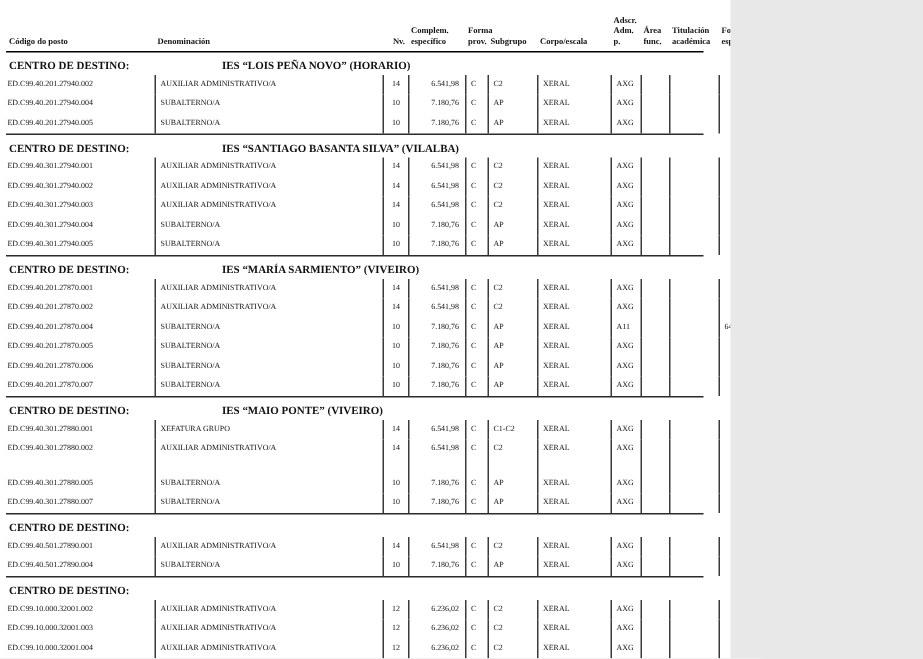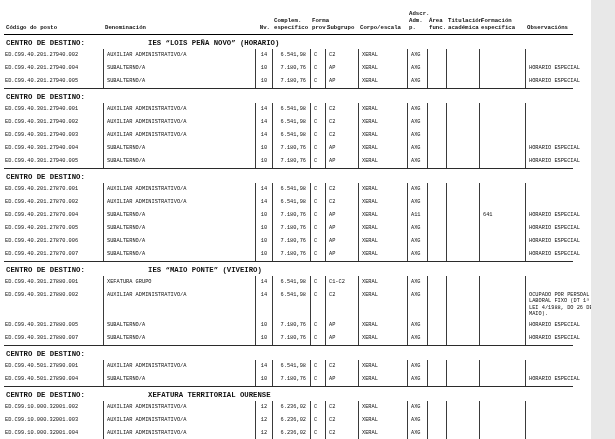--- a/index.html
+++ b/index.html
@@ -1,18 +1,18 @@
 <!DOCTYPE html>
 <html><head>
 <meta charset="utf-8">
 <style>
   html,body{margin:0;padding:0;background:#e8e8e8;}
   .page{
-    width:591px;height:439px;background:#ffffff;overflow:hidden;
-    font-family:Liberation Mono, monospace;color:#111;
+    width:487px;height:439px;background:#ffffff;overflow:hidden;
+    font-family:Liberation Serif, serif;color:#111;
     box-sizing:border-box;padding:11px 18px 0 4px;
   }
   .grid{
     display:grid;
     grid-template-columns:99px 152px 17px 38px 15px 33px 49px 20px 19px 33px 46px 83px;
   }
   
   .hdr{
     align-items:end;
     font-weight:bold;font-size:5.7px;line-height:1.2;
@@ -135,20 +135,21 @@
             <div class="cell c8"></div>
             <div class="cell c9"></div>
             <div class="cell c10"></div>
             <div class="cell c11">HORARIO ESPECIAL</div>
           </div>
         </div>
       </div>
       <div class="section">
         <div class="sec-head">
           <span class="lbl">CENTRO DE DESTINO:</span>
+          <span class="ttl">IES “SANTIAGO BASANTA SILVA” (VILALBA)</span>
         </div>
         <div class="rows">
           <div class="grid row">
             <div class="cell c0">ED.C99.40.301.27940.001</div>
             <div class="cell c1">AUXILIAR ADMINISTRATIVO/A</div>
             <div class="cell c2">14</div>
             <div class="cell c3">6.541,98</div>
             <div class="cell c4">C</div>
             <div class="cell c5">C2</div>
             <div class="cell c6">XERAL</div>
@@ -212,20 +213,21 @@
             <div class="cell c8"></div>
             <div class="cell c9"></div>
             <div class="cell c10"></div>
             <div class="cell c11">HORARIO ESPECIAL</div>
           </div>
         </div>
       </div>
       <div class="section">
         <div class="sec-head">
           <span class="lbl">CENTRO DE DESTINO:</span>
+          <span class="ttl">IES “MARÍA SARMIENTO” (VIVEIRO)</span>
         </div>
         <div class="rows">
           <div class="grid row">
             <div class="cell c0">ED.C99.40.201.27870.001</div>
             <div class="cell c1">AUXILIAR ADMINISTRATIVO/A</div>
             <div class="cell c2">14</div>
             <div class="cell c3">6.541,98</div>
             <div class="cell c4">C</div>
             <div class="cell c5">C2</div>
             <div class="cell c6">XERAL</div>
@@ -402,21 +404,20 @@
             <div class="cell c8"></div>
             <div class="cell c9"></div>
             <div class="cell c10"></div>
             <div class="cell c11">HORARIO ESPECIAL</div>
           </div>
         </div>
       </div>
       <div class="section">
         <div class="sec-head">
           <span class="lbl">CENTRO DE DESTINO:</span>
-          <span class="ttl">XEFATURA TERRITORIAL OURENSE</span>
         </div>
         <div class="rows">
           <div class="grid row">
             <div class="cell c0">ED.C99.10.000.32001.002</div>
             <div class="cell c1">AUXILIAR ADMINISTRATIVO/A</div>
             <div class="cell c2">12</div>
             <div class="cell c3">6.236,02</div>
             <div class="cell c4">C</div>
             <div class="cell c5">C2</div>
             <div class="cell c6">XERAL</div>

